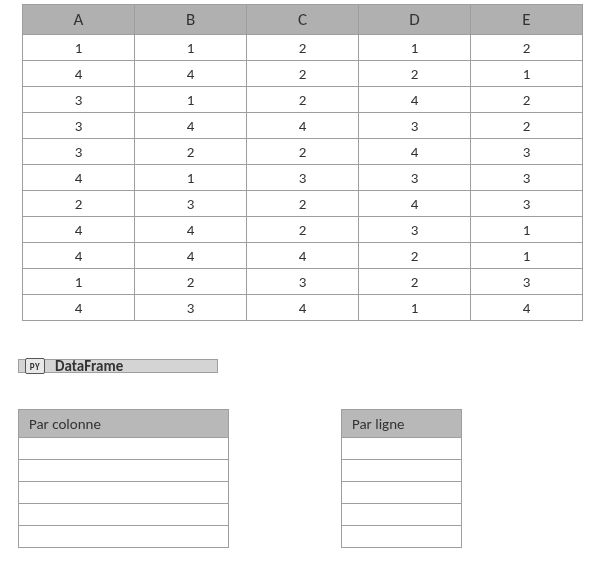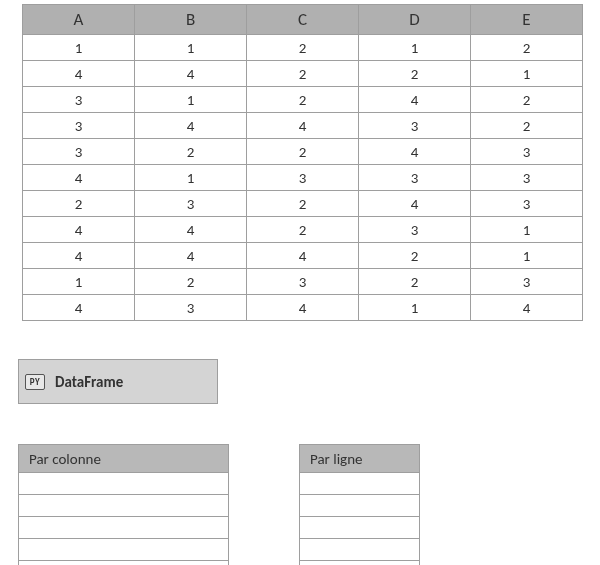--- a/index.html
+++ b/index.html
@@ -33,44 +33,44 @@
 
   .main-table { margin: 4px 10px 0 22px; }
   .main-table th, .main-table td { width: 112px; text-align: center; }
 
   .df-badge {
     display: inline-flex;
     align-items: center;
     gap: 10px;
     border: 1px solid #9e9e9e;
     background: #d4d4d4;
-    height: 45px;
+    height: 14px;
     padding: 0 3px 0 6px;
-    margin: 38px 0 0 18px;
+    margin: 38px 0 12px 18px;
     min-width: 200px;
   }
   .py-icon {
     display: inline-flex;
     align-items: center;
     justify-content: center;
     width: 20px; height: 16px;
     border: 1px solid #555;
     border-radius: 2px;
     font-size: 9px;
     font-weight: bold;
     letter-spacing: 0.5px;
     color: #333;
     background: #e8e8e8;
   }
   .df-text { font-size: 15px; font-weight: bold; }
 
   .bottom-row {
     display: flex;
-    gap: 70px;
-    margin: 40px 0 0 18px;
+    gap: 112px;
+    margin: 24px 0 0 18px;
     align-items: flex-start;
   }
   .small-table th { text-align: left; padding-left: 10px; font-size: 15px; background: #b8b8b8; height: 28px; }
   .small-table td { height: 22px; }
   .col-table th, .col-table td { width: 210px; }
   .row-table th, .row-table td { width: 120px; }
 </style>
 </head>
 <body>
 

